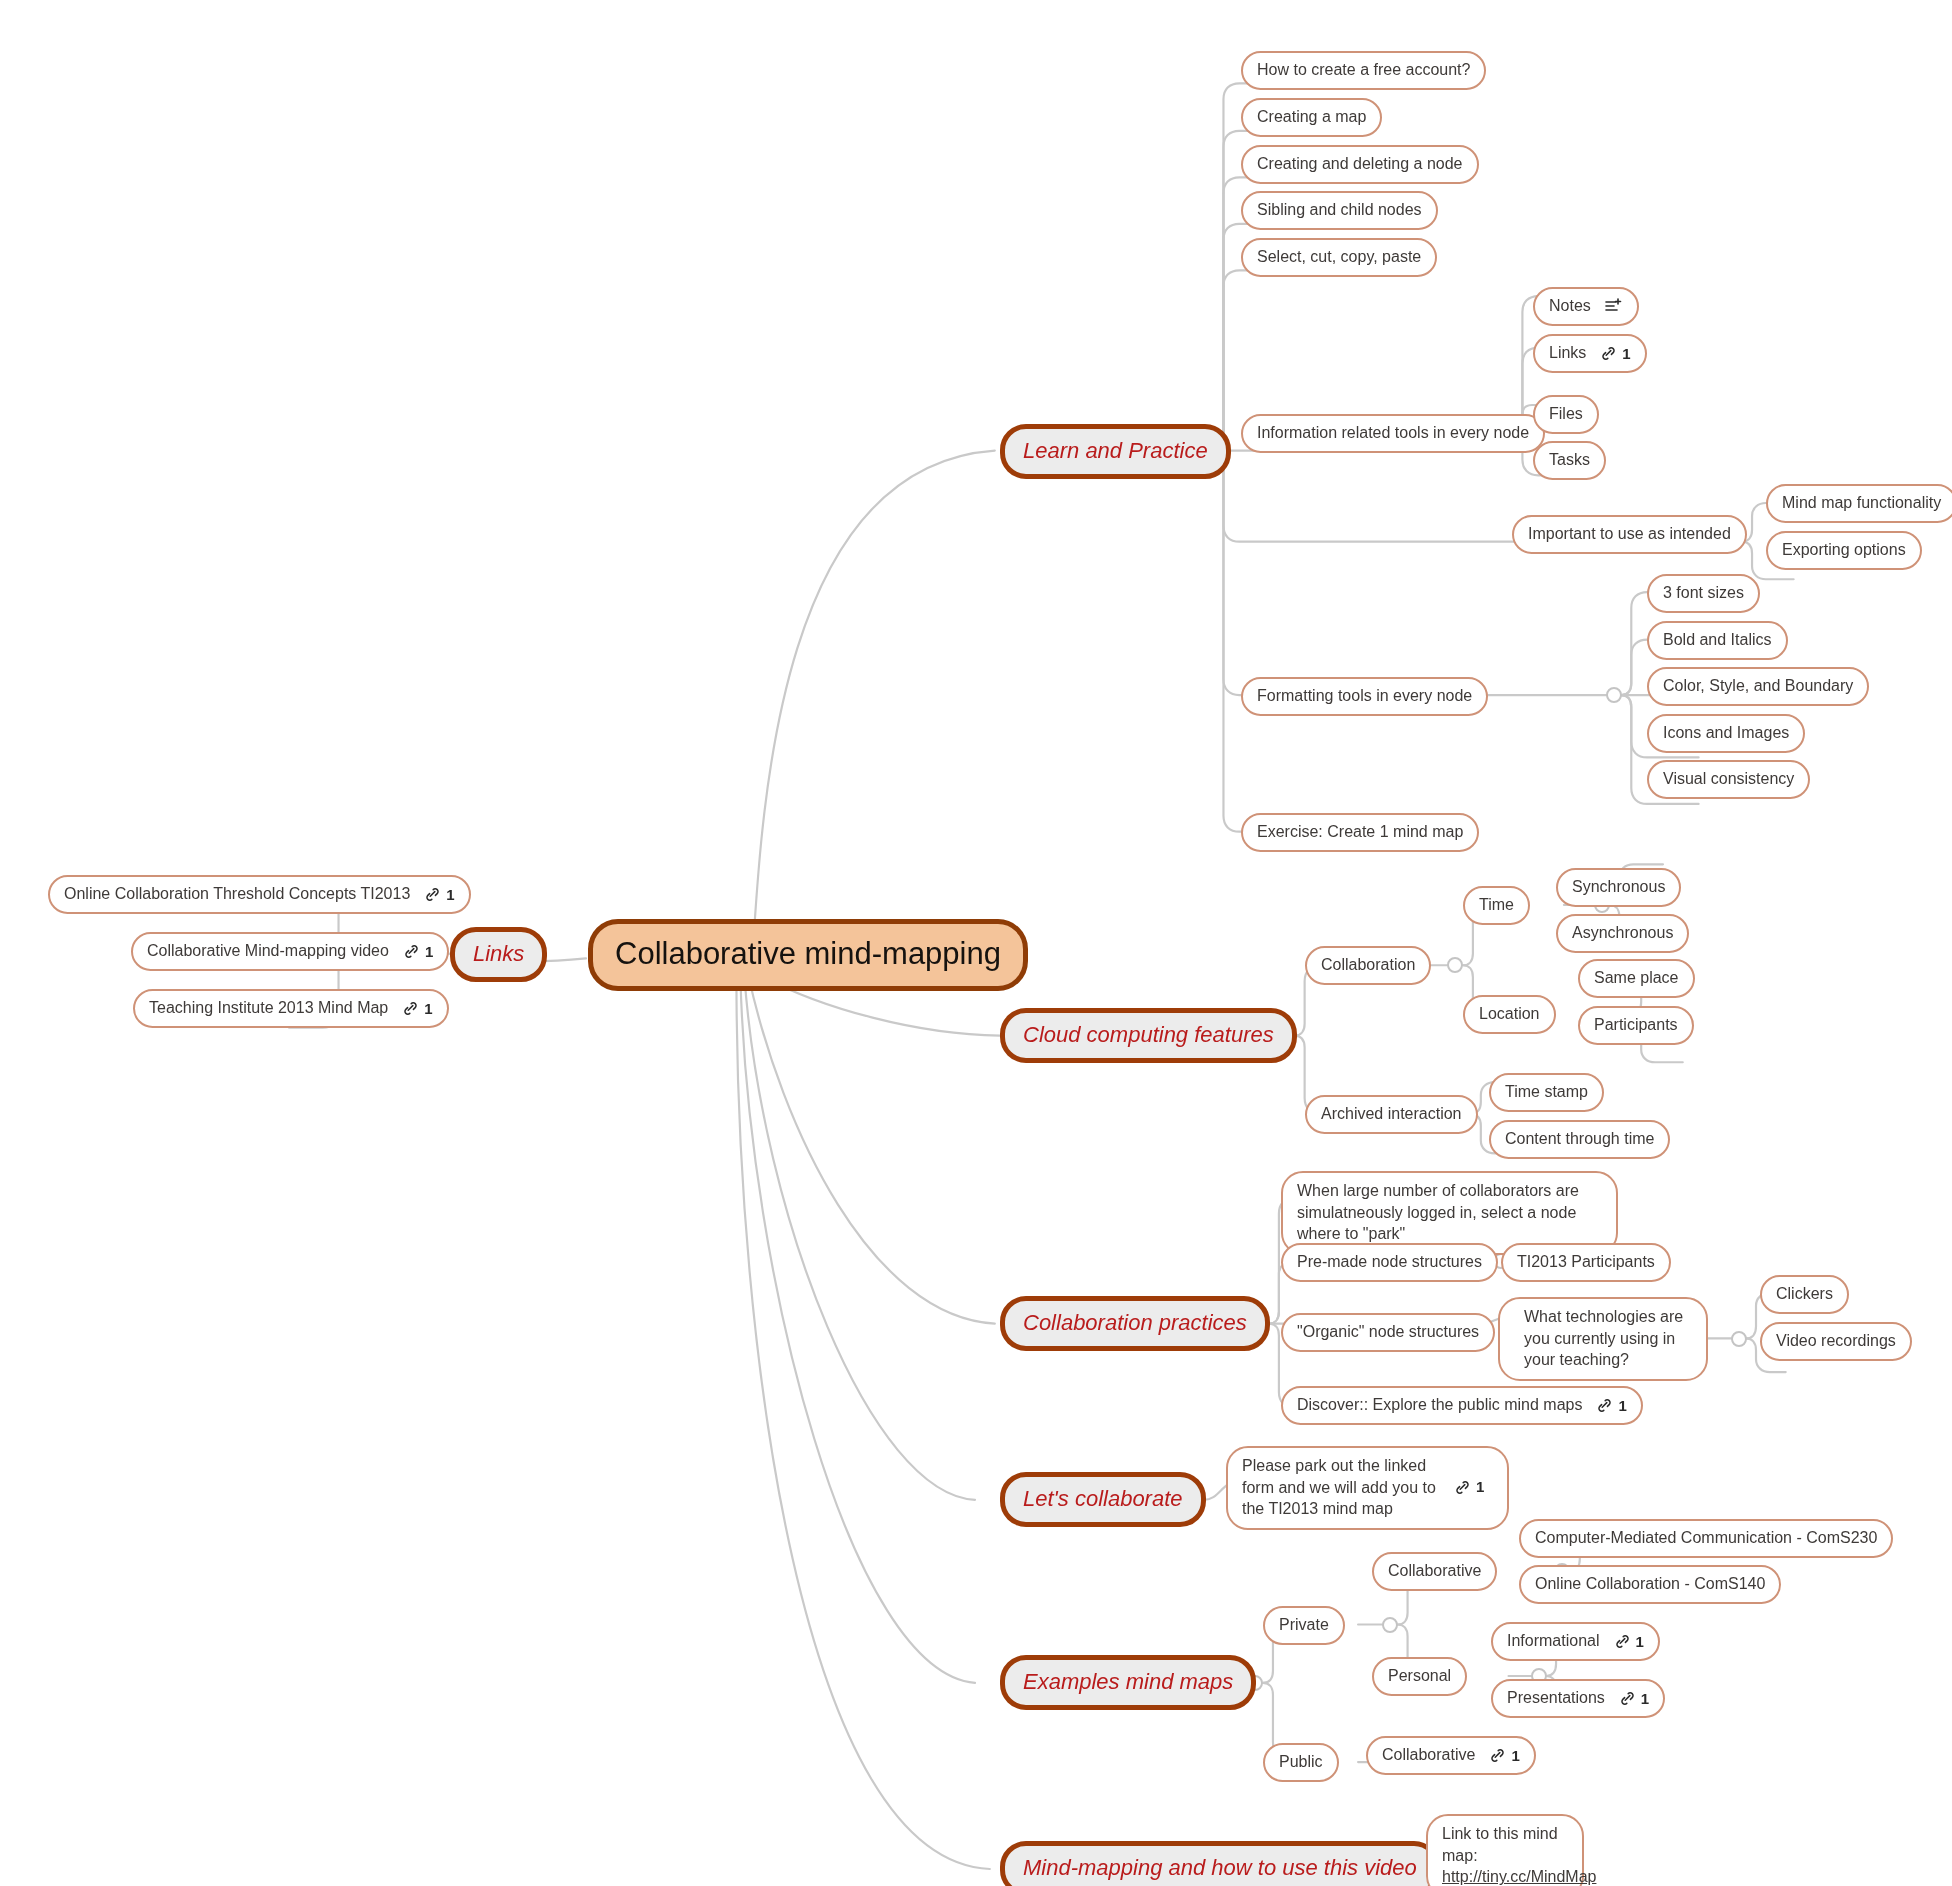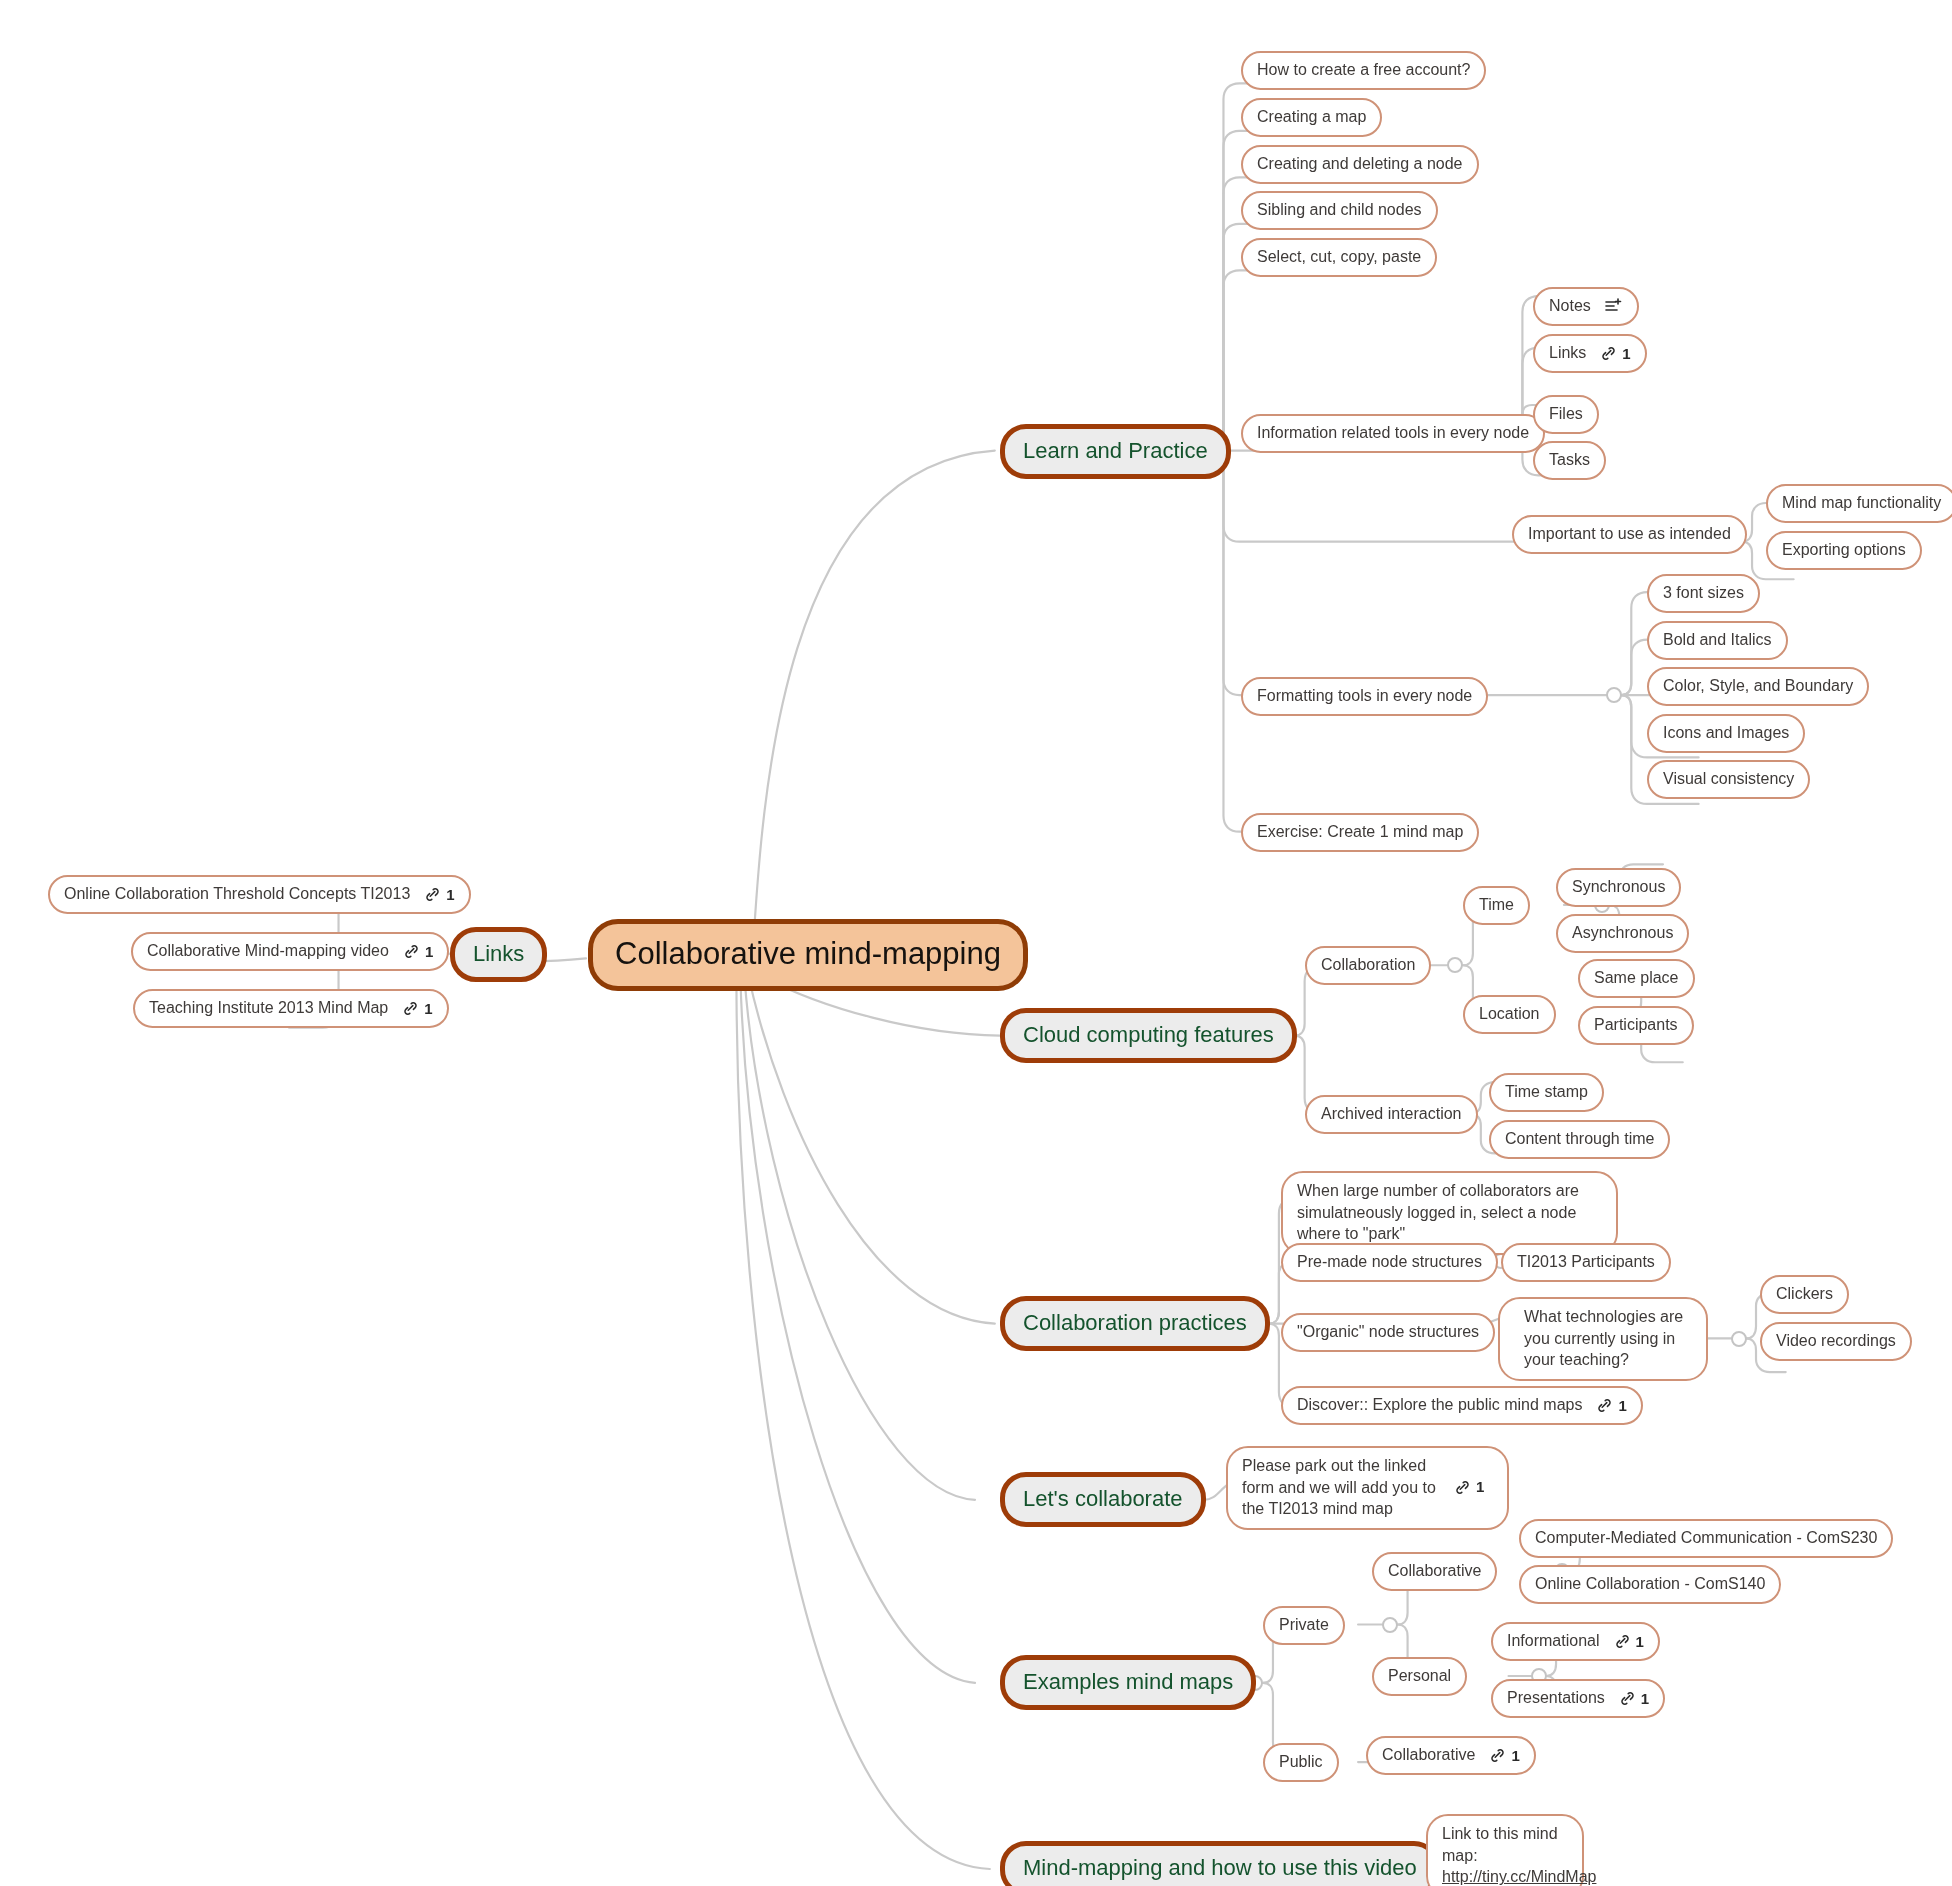--- a/index.html
+++ b/index.html
@@ -37,23 +37,24 @@
     border-radius: 30px;
     color: #15120f;
     font-size: 31px;
     padding: 10px 22px 12px 22px;
   }
   
   .node.main {
     background: #ececec;
     border: 5px solid #9e3c08;
     border-radius: 26px;
-    color: #14532d;
+    color: #b91c1c;
     font-size: 22px;
     padding: 8px 18px 9px 18px;
+    font-style: italic;
   }
   
   .node.sub {
     background: #ffffff;
     border: 2px solid #cf9277;
     border-radius: 22px;
     color: #3e3a38;
     font-size: 16px;
     padding: 7px 14px 8px 14px;
   }

